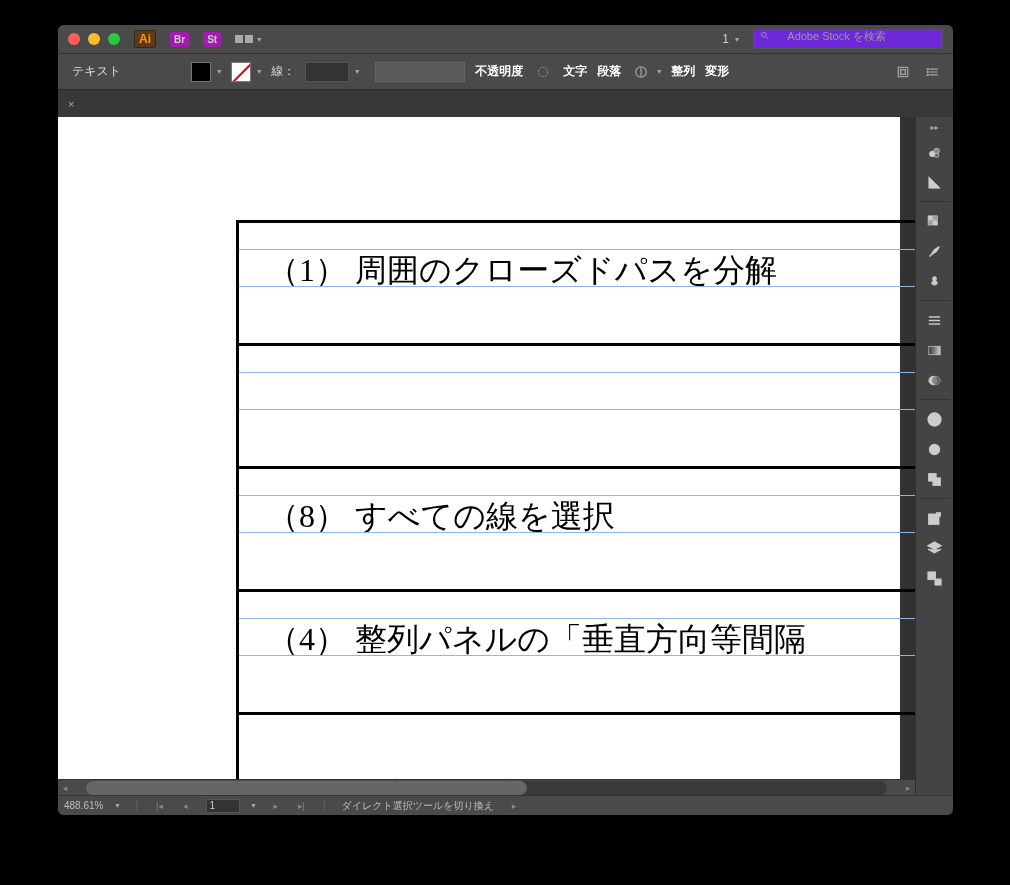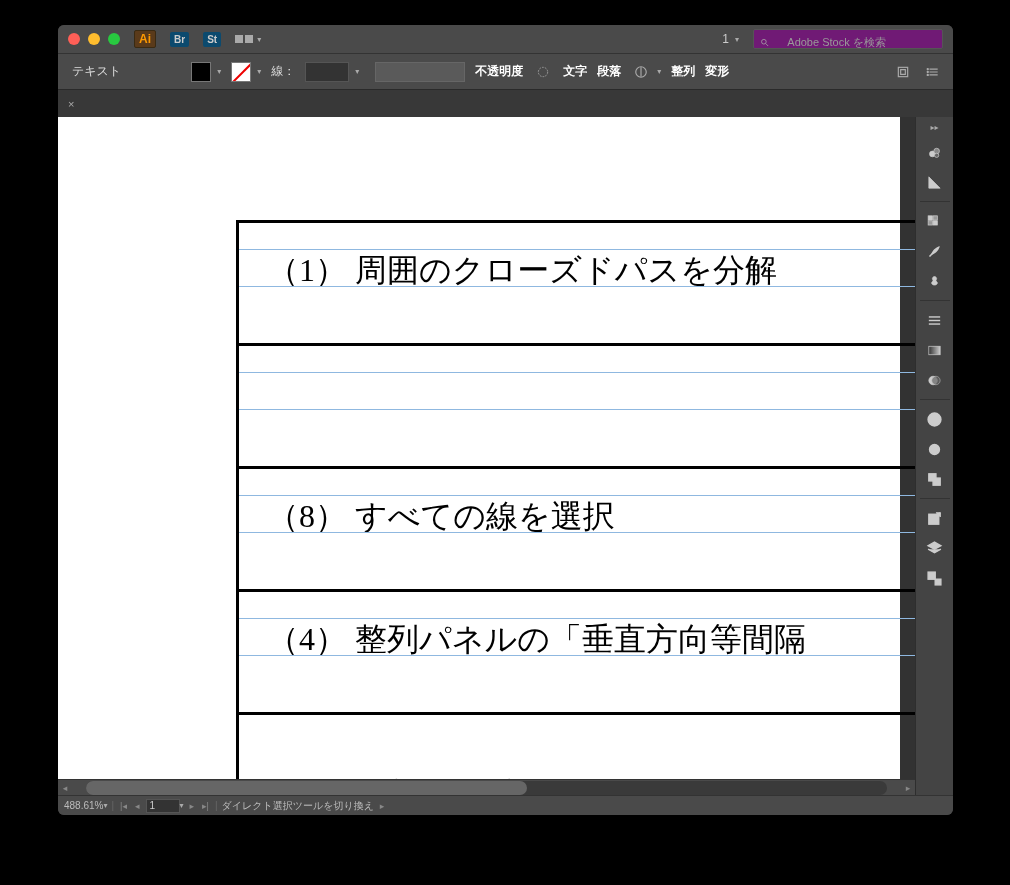--- a/index.html
+++ b/index.html
@@ -6,29 +6,29 @@
 html, body { width: 1010px; height: 885px; background: #000; font-family: "Hiragino Sans", "Meiryo", sans-serif; overflow: hidden; }
 .app-window { position: absolute; left: 58px; top: 25px; width: 895px; height: 790px; background: #3c3c3c; display: flex; flex-direction: column; box-shadow: 0 4px 20px rgba(0,0,0,.5); border-radius: 6px; overflow: hidden; }
 
 .title-bar { height: 28px; background: #4a4a4a; display: flex; align-items: center; padding: 9px 10px; gap: 14px; }
 .traffic { display: flex; gap: 8px; align-items: center; }
 .traffic span { width: 12px; height: 12px; border-radius: 50%; display: block; }
 .tl-close { background: #ff5f57; }
 .tl-min { background: #ffbd2e; }
 .tl-max { background: #28c940; }
 .ai-badge { background: #5a3a1a; color: #ff9a00; font-weight: 700; font-size: 12px; padding: 1px 4px; border-radius: 2px; border: 1px solid #3a2a12; }
-.mini-badge { background: #0c4a6e; color: #ccc; font-size: 10px; font-weight: bold; padding: 2px 4px; border-radius: 2px; }
+.mini-badge { background: #a21caf; color: #ccc; font-size: 10px; font-weight: bold; padding: 2px 4px; border-radius: 2px; }
 .switcher { display: flex; gap: 2px; align-items: center; }
 .switcher .box { width: 8px; height: 8px; background: #aaa; }
 .switcher .arrow { color: #aaa; font-size: 8px; margin-left: 2px; }
 .power-icon { color: #999; font-size: 14px; margin-left: 4px; }
 .spacer { flex: 1; }
 .ws-sel { color: #ccc; font-size: 12px; display: flex; align-items: center; gap: 6px; }
 .ws-sel .arrow { color: #aaa; font-size: 8px; }
-.search-box { display: flex; align-items: flex-end; background: #701a75; border: 1px solid #555; height: 20px; padding: 0 6px; gap: 18px; min-width: 190px; border-radius: 2px; }
+.search-box { display: flex; align-items: flex-start; background: #6d28d9; border: 1px solid #555; height: 20px; padding: 0 6px; gap: 18px; min-width: 190px; border-radius: 2px; }
 .search-box svg { width: 11px; height: 11px; fill: #aaa; }
 .search-box input { background: transparent; border: none; color: #ccc; font-size: 11px; outline: none; width: 100%; }
 .search-box input::placeholder { color: #999; }
 
 .control-bar { height: 36px; background: #4a4a4a; border-top: 1px solid #333; display: flex; align-items: center; padding: 0 14px; gap: 10px; color: #ccc; font-size: 12px; position: relative; }
 .ctrl-label { color: #ddd; }
 .swatch { width: 20px; height: 20px; border: 1px solid #777; }
 .swatch.black { background: #000; }
 .swatch.none { background: #fff; position: relative; overflow: hidden; }
 .swatch.none::after { content: ""; position: absolute; left: -3px; top: 8px; width: 28px; height: 2px; background: #e00; transform: rotate(-45deg); }
@@ -55,21 +55,21 @@
 .scroll-track { flex: 1; height: 14px; background: #3a3a3a; margin: 0 14px; position: relative; border-radius: 7px; }
 .scroll-thumb { position: absolute; left: 0; width: 55%; height: 100%; background: #666; border-radius: 7px; }
 .scroll-btn { width: 14px; color: #888; font-size: 9px; text-align: center; }
 
 .right-dock { width: 38px; background: #444; border-left: 1px solid #2e2e2e; display: flex; flex-direction: column; align-items: center; padding-top: 6px; gap: 2px; position: relative; }
 .dock-collapse { color: #aaa; font-size: 8px; margin-bottom: 4px; }
 .dock-icon { width: 30px; height: 28px; display: flex; align-items: center; justify-content: center; color: #ccc; }
 .dock-icon svg { width: 17px; height: 17px; fill: #ccc; stroke: #ccc; }
 .dock-sep { width: 30px; height: 1px; background: #333; margin: 3px 0; }
 
-.status-bar { height: 20px; background: #4a4a4a; border-top: 1px solid #333; display: flex; align-items: center; padding: 0 6px; color: #bbb; font-size: 10px; gap: 4px; }
+.status-bar { height: 20px; background: #4a4a4a; border-top: 1px solid #333; display: flex; align-items: center; padding: 0 6px; color: #bbb; font-size: 10px; gap: 16px; }
 .status-bar .sep { color: #666; }
 .nav-btn { color: #888; font-size: 9px; padding: 0 2px; }
 .art-input { background: #333; color: #ccc; border: 1px solid #555; height: 14px; width: 34px; font-size: 10px; padding: 0 3px; }
 </style>
 </head>
 <body>
 
 <div class="app-window">
 
   <div class="title-bar">

